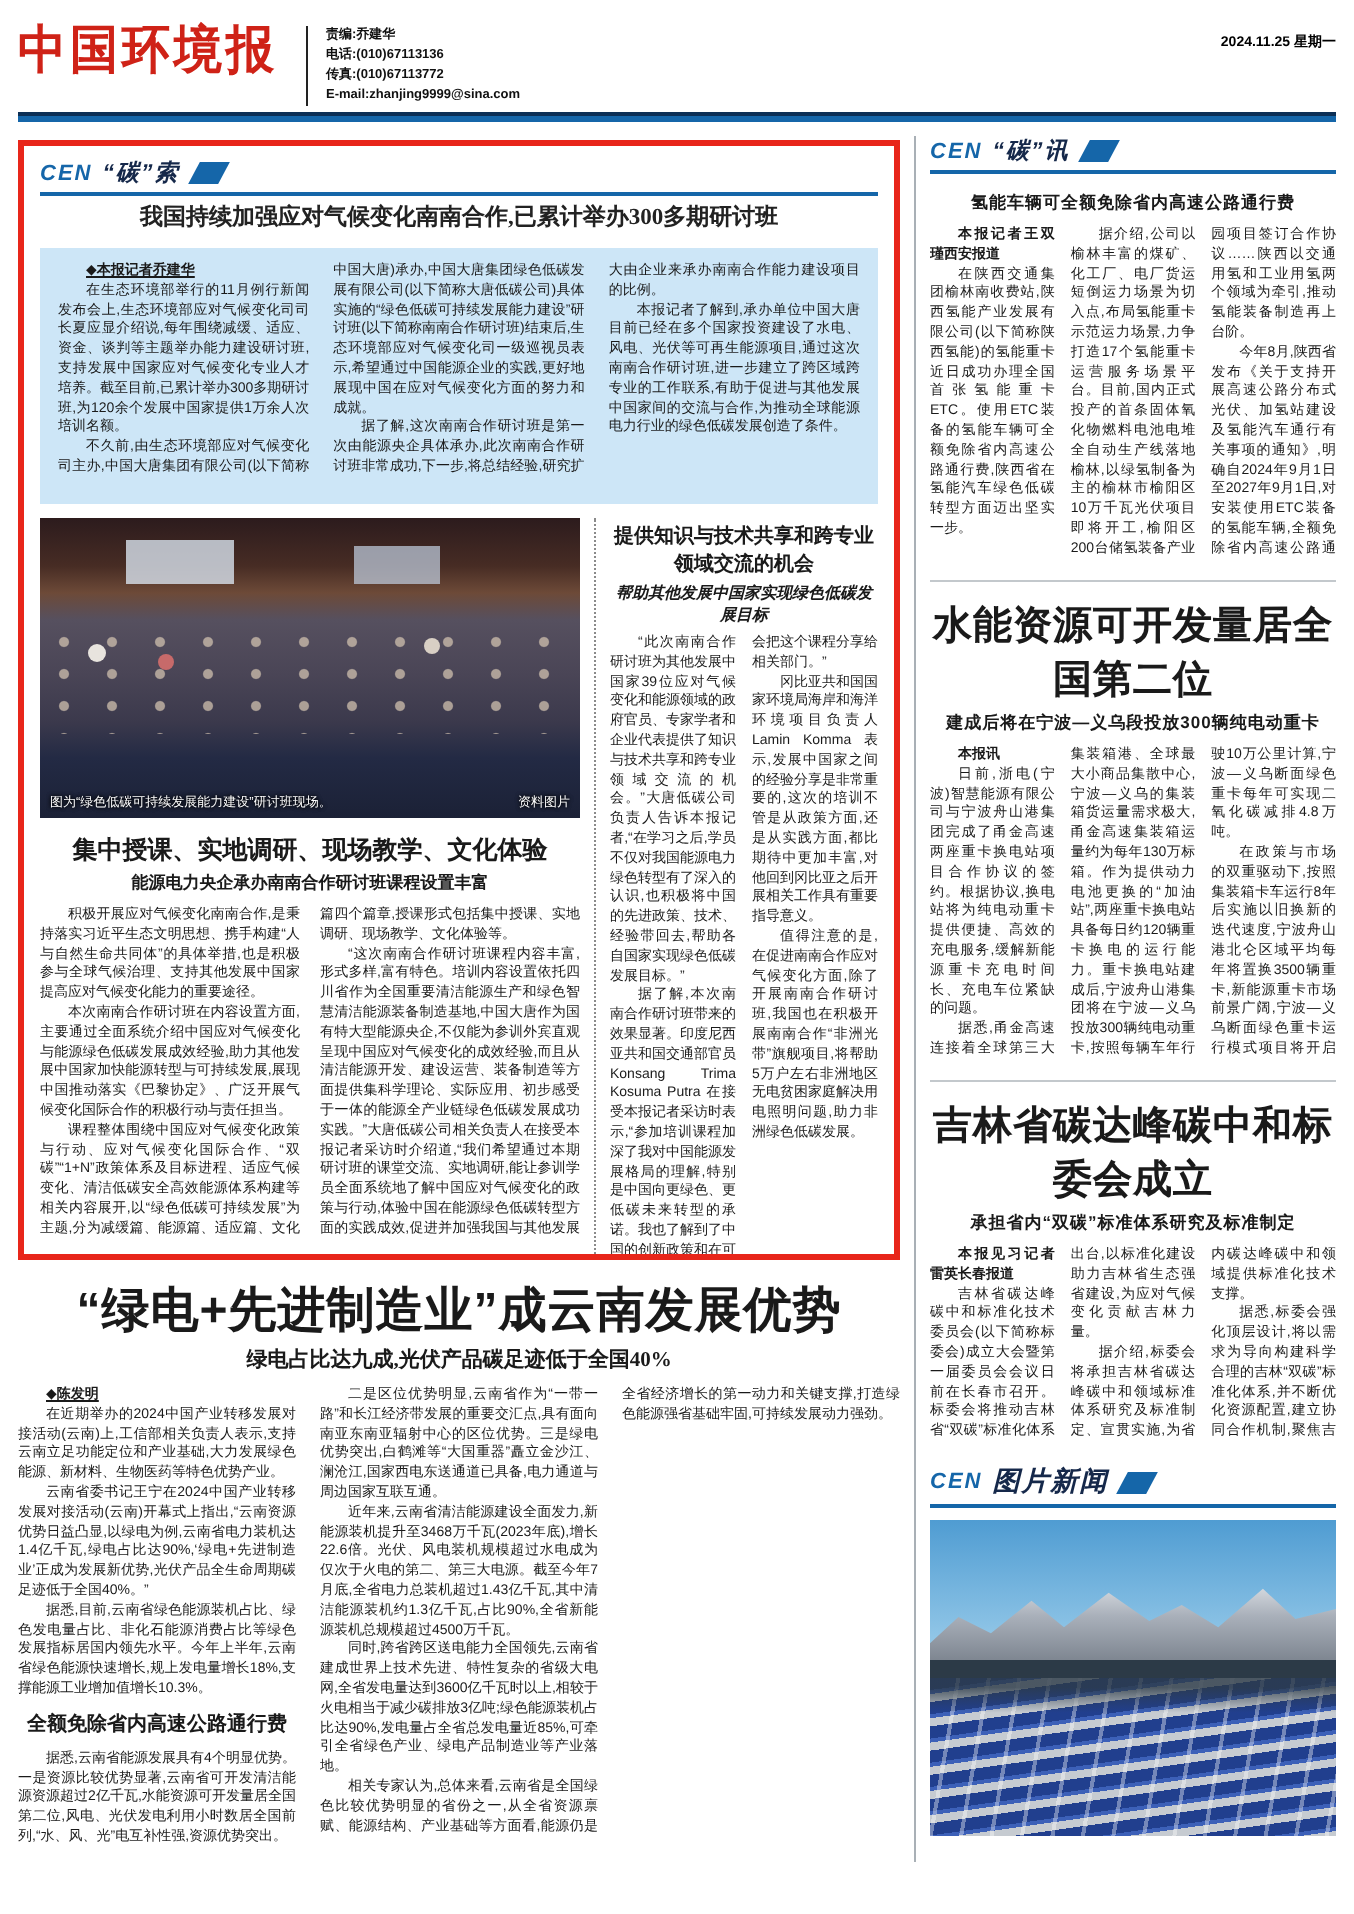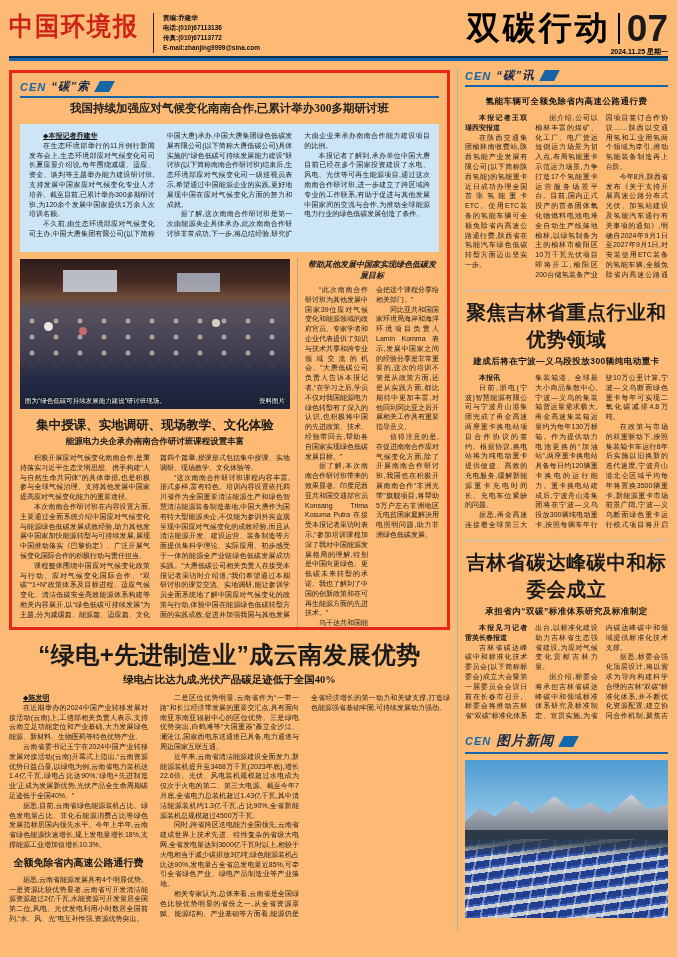--- a/index.html
+++ b/index.html
@@ -1,21 +1,21 @@
 <!DOCTYPE html>
 <html><head>
 <meta charset="utf-8">
 <style>
   * { box-sizing: border-box; }
   html,body { margin:0; padding:0; }
   body {
     width:677px; height:957px; background:#e9e9e7;
     font-family:"Liberation Sans","DejaVu Sans",sans-serif; color:#1a1a1a;
   }
-  .page { width:677px; height:957px; background:#fdba74; overflow:hidden; padding:0 9px; position:relative; }
+  .page { width:677px; height:957px; background:#ffffff; overflow:hidden; padding:0 9px; position:relative; }
 
   
   .masthead { display:flex; align-items:flex-start; padding-top:13px; height:52px; }
   .logo { font-family:"Liberation Serif","DejaVu Serif",serif; font-weight:900; font-size:24px; color:#cf2217; letter-spacing:2px; line-height:1.1; transform:scaleY(1.08); }
   .contact { margin-left:14px; padding-left:9px; border-left:1.5px solid #222; font-size:6.5px; font-weight:bold; line-height:1.55; color:#111; }
   .head-right { margin-left:auto; text-align:right; }
   .section-row { display:flex; align-items:flex-end; justify-content:flex-end; }
   .section-title { font-family:"Liberation Serif","DejaVu Serif",serif; font-weight:900; font-size:33px; letter-spacing:3px; line-height:.95; color:#000; }
   .pagenum { font-size:37px; font-weight:900; line-height:.85; border-left:2px solid #000; margin-left:7px; padding-left:7px; }
   .dateline { font-size:7px; font-weight:bold; margin-top:3px; color:#000; }
@@ -105,24 +105,20 @@
 
   <header class="masthead">
     <div class="logo">中国环境报</div>
     <div class="contact">
       <div>责编:乔建华</div>
       <div>电话:(010)67113136</div>
       <div>传真:(010)67113772</div>
       <div>E-mail:zhanjing9999@sina.com</div>
     </div>
     <div class="head-right">
-      <div class="section-row">
-        <span class="section-title">双碳行动</span>
-        <span class="pagenum">07</span>
-      </div>
       <div class="dateline">2024.11.25 星期一</div>
     </div>
   </header>
   <div class="rule"></div>
 
   <main class="cols">
 
     <div class="left-col">
 
       <section class="lead-box">
@@ -159,20 +155,21 @@
             <div class="cols2">
               <p>积极开展应对气候变化南南合作,是秉持落实习近平生态文明思想、携手构建“人与自然生命共同体”的具体举措,也是积极参与全球气候治理、支持其他发展中国家提高应对气候变化能力的重要途径。</p>
               <p>本次南南合作研讨班在内容设置方面,主要通过全面系统介绍中国应对气候变化与能源绿色低碳发展成效经验,助力其他发展中国家加快能源转型与可持续发展,展现中国推动落实《巴黎协定》、广泛开展气候变化国际合作的积极行动与责任担当。</p>
               <p>课程整体围绕中国应对气候变化政策与行动、应对气候变化国际合作、“双碳”“1+N”政策体系及目标进程、适应气候变化、清洁低碳安全高效能源体系构建等相关内容展开,以“绿色低碳可持续发展”为主题,分为减缓篇、能源篇、适应篇、文化篇四个篇章,授课形式包括集中授课、实地调研、现场教学、文化体验等。</p>
               <p>“这次南南合作研讨班课程内容丰富,形式多样,富有特色。培训内容设置依托四川省作为全国重要清洁能源生产和绿色智慧清洁能源装备制造基地,中国大唐作为国有特大型能源央企,不仅能为参训外宾直观呈现中国应对气候变化的成效经验,而且从清洁能源开发、建设运营、装备制造等方面提供集科学理论、实际应用、初步感受于一体的能源全产业链绿色低碳发展成功实践。”大唐低碳公司相关负责人在接受本报记者采访时介绍道,“我们希望通过本期研讨班的课堂交流、实地调研,能让参训学员全面系统地了解中国应对气候变化的政策与行动,体验中国在能源绿色低碳转型方面的实践成效,促进并加强我国与其他发展中国家在绿色低碳可持续发展领域务实合作,形成共同推动全球绿色低碳可持续发展的良好局面。”</p>
 
             </div>
           </div>
 
           <div class="lead-side">
+            <h3 class="side-head">提供知识与技术共享和跨专业领域交流的机会</h3>
             <div class="side-sub">帮助其他发展中国家实现绿色低碳发展目标</div>
             <div class="cols2">
               <p>“此次南南合作研讨班为其他发展中国家39位应对气候变化和能源领域的政府官员、专家学者和企业代表提供了知识与技术共享和跨专业领域交流的机会。”大唐低碳公司负责人告诉本报记者,“在学习之后,学员不仅对我国能源电力绿色转型有了深入的认识,也积极将中国的先进政策、技术、经验带回去,帮助各自国家实现绿色低碳发展目标。”</p>
               <p>据了解,本次南南合作研讨班带来的效果显著。印度尼西亚共和国交通部官员 Konsang Trima Kosuma Putra 在接受本报记者采访时表示,“参加培训课程加深了我对中国能源发展格局的理解,特别是中国向更绿色、更低碳未来转型的承诺。我也了解到了中国的创新政策和在可再生能源方面的先进技术。”</p>
               <p>乌干达共和国能源和矿产开发部监测与评估助理专员 Felix Okurut 指出,“感谢培训班提供的机会,这次课程设置的内容非常全面,我从绿色低碳各个方面学到了想要的知识。中国的沼气发电项目对我们国家很有借鉴意义,回国后我会把这个课程分享给相关部门。”</p>
               <p>冈比亚共和国国家环境局海岸和海洋环境项目负责人 Lamin Komma 表示,发展中国家之间的经验分享是非常重要的,这次的培训不管是从政策方面,还是从实践方面,都比期待中更加丰富,对他回到冈比亚之后开展相关工作具有重要指导意义。</p>
               <p>值得注意的是,在促进南南合作应对气候变化方面,除了开展南南合作研讨班,我国也在积极开展南南合作“非洲光带”旗舰项目,将帮助5万户左右非洲地区无电贫困家庭解决用电照明问题,助力非洲绿色低碳发展。</p>
             </div>
           </div>
         </div>
@@ -209,21 +206,21 @@
         <div class="r-cols h168">
           <p><span class="strong">本报记者王双瑾西安报道</span></p>
           <p>在陕西交通集团榆林南收费站,陕西氢能产业发展有限公司(以下简称陕西氢能)的氢能重卡近日成功办理全国首张氢能重卡ETC。使用ETC装备的氢能车辆可全额免除省内高速公路通行费,陕西省在氢能汽车绿色低碳转型方面迈出坚实一步。</p>
           <p>据介绍,公司以榆林丰富的煤矿、化工厂、电厂货运短倒运力场景为切入点,布局氢能重卡示范运力场景,力争打造17个氢能重卡运营服务场景平台。目前,国内正式投产的首条固体氧化物燃料电池电堆全自动生产线落地榆林,以绿氢制备为主的榆林市榆阳区10万千瓦光伏项目即将开工,榆阳区200台储氢装备产业园项目签订合作协议……陕西以交通用氢和工业用氢两个领域为牵引,推动氢能装备制造再上台阶。</p>
           <p>今年8月,陕西省发布《关于支持开展高速公路分布式光伏、加氢站建设及氢能汽车通行有关事项的通知》,明确自2024年9月1日至2027年9月1日,对安装使用ETC装备的氢能车辆,全额免除省内高速公路通行费。政策发布后,陕西氢能积极参与陕西省氢能运营服务平台建设,历时两个月,打通企业注册、车型注册、车辆注册及数据上传、认证、ETC办理的全流程。</p>
 
         </div>
       </section>
 
       <section class="r-art sep">
-        <h1 class="r-hl">聚焦吉林省重点行业和优势领域</h1>
+        <h1 class="r-hl">水能资源可开发量居全国第二位</h1>
         <div class="r-sub">建成后将在宁波—义乌段投放300辆纯电动重卡</div>
         <div class="r-cols h158">
           <p><span class="strong">本报讯</span></p>
           <p>日前,浙电(宁波)智慧能源有限公司与宁波舟山港集团完成了甬金高速两座重卡换电站项目合作协议的签约。根据协议,换电站将为纯电动重卡提供便捷、高效的充电服务,缓解新能源重卡充电时间长、充电车位紧缺的问题。</p>
           <p>据悉,甬金高速连接着全球第三大集装箱港、全球最大小商品集散中心,宁波—义乌的集装箱货运量需求极大,甬金高速集装箱运量约为每年130万标箱。作为提供动力电池更换的“加油站”,两座重卡换电站具备每日约120辆重卡换电的运行能力。重卡换电站建成后,宁波舟山港集团将在宁波—义乌投放300辆纯电动重卡,按照每辆车年行驶10万公里计算,宁波—义乌断面绿色重卡每年可实现二氧化碳减排4.8万吨。</p>
           <p>在政策与市场的双重驱动下,按照集装箱卡车运行8年后实施以旧换新的迭代速度,宁波舟山港北仑区域平均每年将置换3500辆重卡,新能源重卡市场前景广阔,宁波—义乌断面绿色重卡运行模式项目将开启宁波舟山港绿色物流运输降本增效、减排降耗的新篇章。</p>
 
         </div>
       </section>
 

